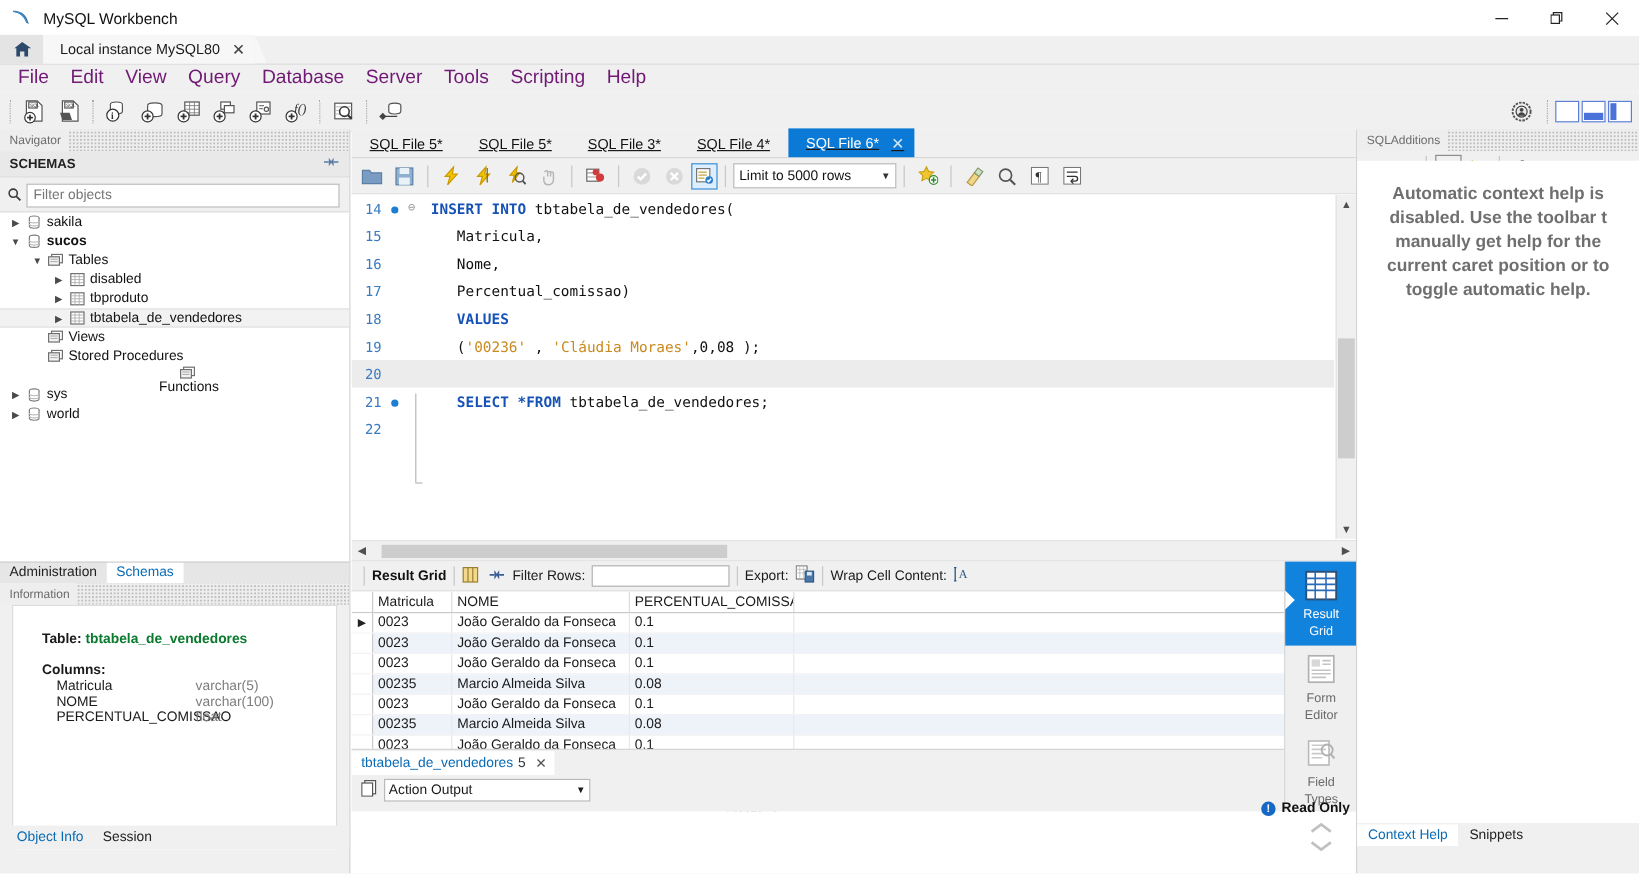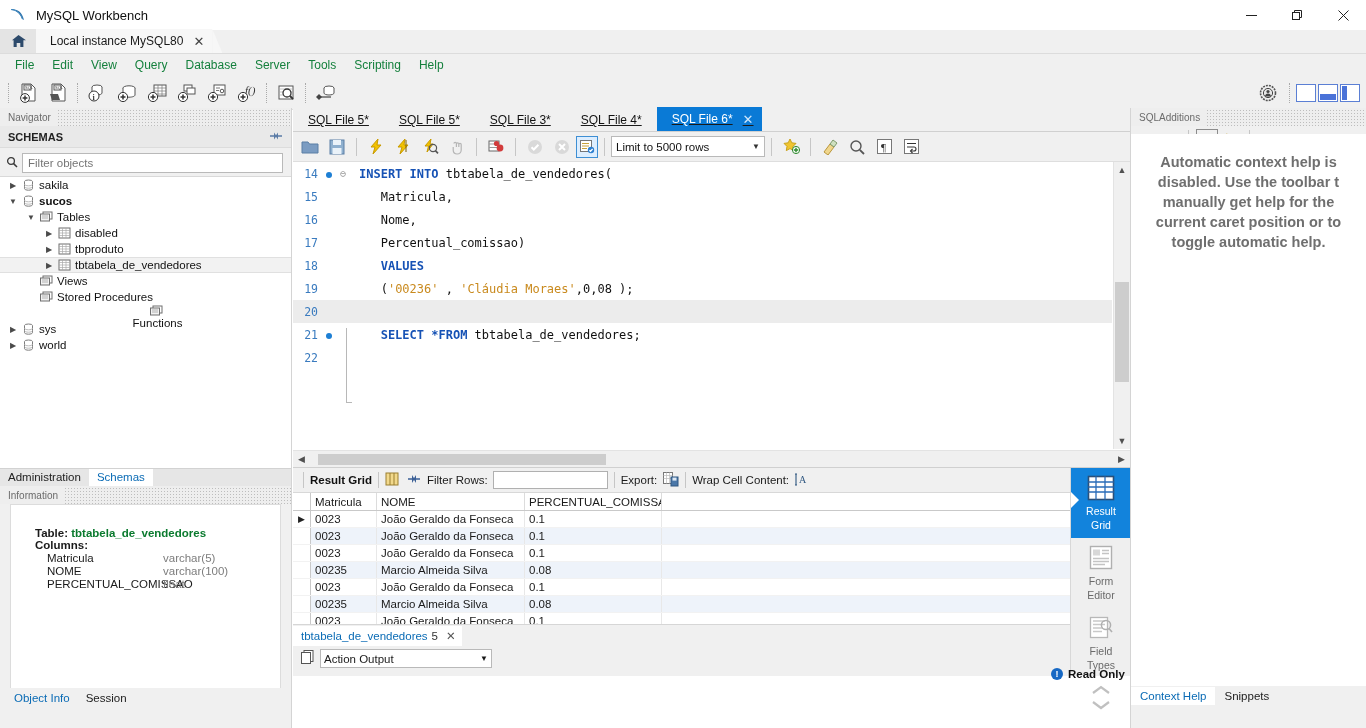--- a/index.html
+++ b/index.html
@@ -38,21 +38,21 @@
   }
   .inst-tab .x { margin-left:10px; color:#444; font-size:13px; line-height:1; }
   .inst-tab::after{
     content:""; position:absolute; right:-10px; top:0; width:10px; height:24px;
     background:#f7f7f7;
     clip-path: polygon(0 0, 0 100%, 100% 100%);
   }
 
   
   .menubar { height:22px; background:#f0f0f0; display:flex; align-items:center; padding-left:6px; }
-  .menubar > div { padding:2px 9px; font-size:12px; color:#15803d; }
+  .menubar > div { padding:2px 9px; font-size:16px; color:#701a75; }
 
   
   .maintoolbar {
     height:34px; background:#f0f0f0; display:flex; align-items:center;
     border-bottom:1px solid #dedede; position:relative; padding-left:4px;
   }
   .tbi { width:30px; height:30px; display:flex; align-items:center; justify-content:center; }
   .tbsep { width:1px; height:20px; margin:0 4px; border-left:1px dotted #aaa; }
   .tb-right { position:absolute; right:6px; top:0; height:34px; display:flex; align-items:center; gap:2px; }
   .layout-btn { width:20px; height:18px; border:1px solid #5b7fd4; background:#fff; position:relative; }
@@ -95,21 +95,21 @@
   .lowtabs { position:absolute; left:0; right:0; bottom:242px; height:18px; background:#e6e6e6;
              display:flex; align-items:flex-end; border-top:1px solid #d2d2d2;}
   .lowtab { font-size:11.5px; padding:2px 8px 3px 8px; color:#222; }
   .lowtab.active { background:#fff; color:#0a6bb5; }
 
   .infopane { position:absolute; left:0; right:0; bottom:20px; height:222px; background:#f0f0f0; }
   .infobody { position:absolute; top:18px; left:10px; right:10px; bottom:0; background:#fff;
               border:1px solid #dcdcdc; border-bottom:none; padding:22px 0 0 24px; overflow:hidden;}
   .itbl { font-size:11.5px; font-weight:bold; color:#1a1a1a; }
   .itbl .nm { color:#0a7a2e; }
-  .icols { font-size:11.5px; font-weight:bold; }
+  .icols { margin-top:14px; font-size:11.5px; font-weight:bold; }
   .crow { display:flex; font-weight:normal; font-size:11.5px; margin-top:1px; }
   .crow .cn { width:128px; padding-left:12px; color:#1a1a1a; }
   .crow .ct { color:#7d7d7d; }
   .bottabs { position:absolute; left:0; right:0; bottom:0; height:20px; background:#f0f0f0;
              display:flex; align-items:center; padding-left:6px; }
   .bottab { font-size:11.5px; padding:2px 8px; color:#222;text-align:right; }
   .bottab.active { color:#0a6bb5; }
 
   
   .center { position:absolute; left:293px; right:236px; top:0; bottom:0; background:#fff; }
@@ -117,21 +117,21 @@
              border-bottom:1px solid #d0d0d0;text-decoration:underline; }
   .sqltab { height:22px; display:flex; align-items:center; padding:0 15px; font-size:12px; color:#111; }
   .sqltab.active { background:#0a7ad6; color:#fff; height:24px; padding-right:8px; }
   .sqltab.active .x { margin-left:10px; color:#cfe6fa; font-size:13px; }
 
   .edtoolbar { height:30px; background:#f0f0f0; display:flex; align-items:center;
                border-bottom:1px solid #dedede; padding-left:4px; gap:1px; }
   .ei { width:26px; height:26px; display:flex; align-items:center; justify-content:center; }
   .ei.boxed { border:1px solid #3e8fd4; background:#ddeeff; width:22px; height:22px; }
   .esep { width:1px; height:18px; border-left:1px solid #c6c6c6; margin:0 5px; }
-  .limitsel { width:154px; height:21px; border:1px solid #b9b9b9; background:#fff;
+  .limitsel { width:136px; height:21px; border:1px solid #b9b9b9; background:#fff;
               display:flex; align-items:center; padding:0 4px; font-size:11.5px; justify-content:space-between;}
   .limitsel .cv { color:#111; }
   .limitsel .ar { color:#333; font-size:8px; }
 
   .editor { position:absolute; top:54px; left:0; right:0; height:306px; background:#fff;
             border-bottom:1px solid #d0d0d0; overflow:hidden; }
   .codearea { position:absolute; top:0; left:0; right:18px; bottom:18px; overflow:hidden;
               font-family:"DejaVu Sans Mono", monospace; font-size:12px; }
   .cline { height:23px; display:flex; align-items:center; }
   .cline.hl { background:#ececec; }

